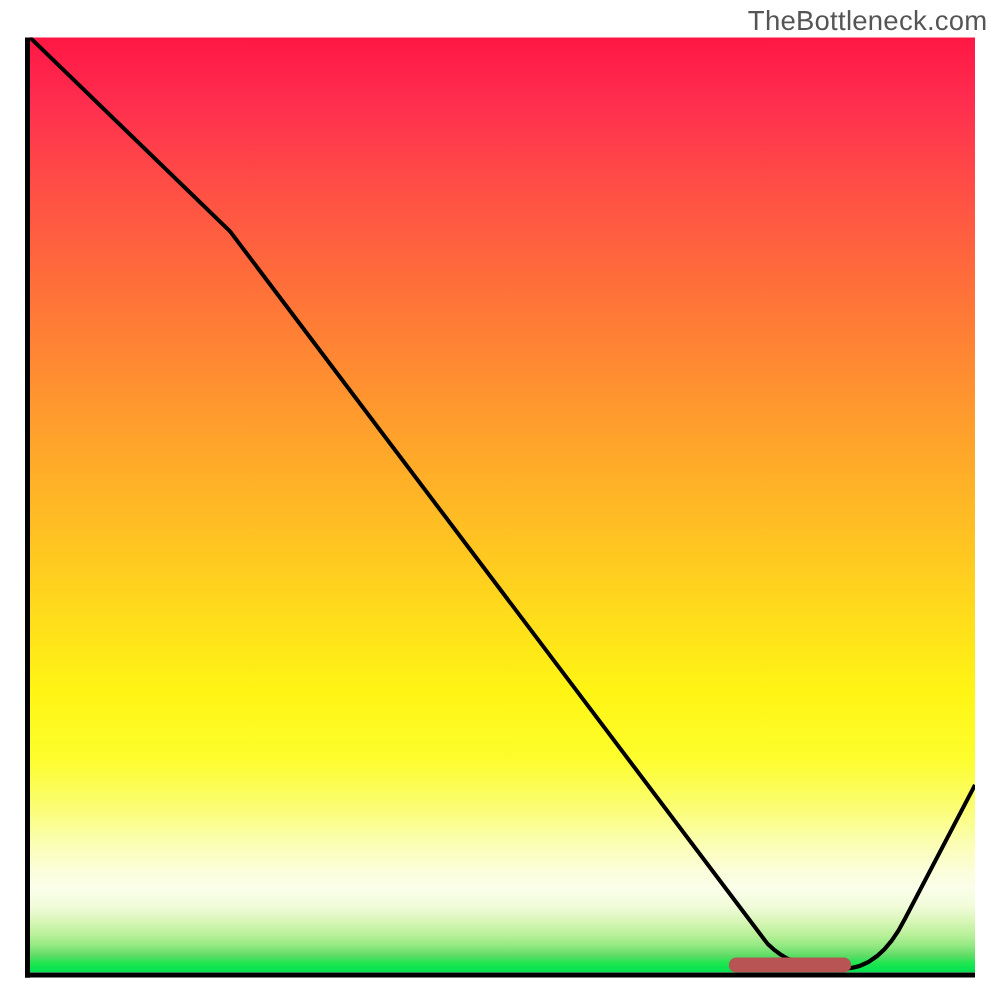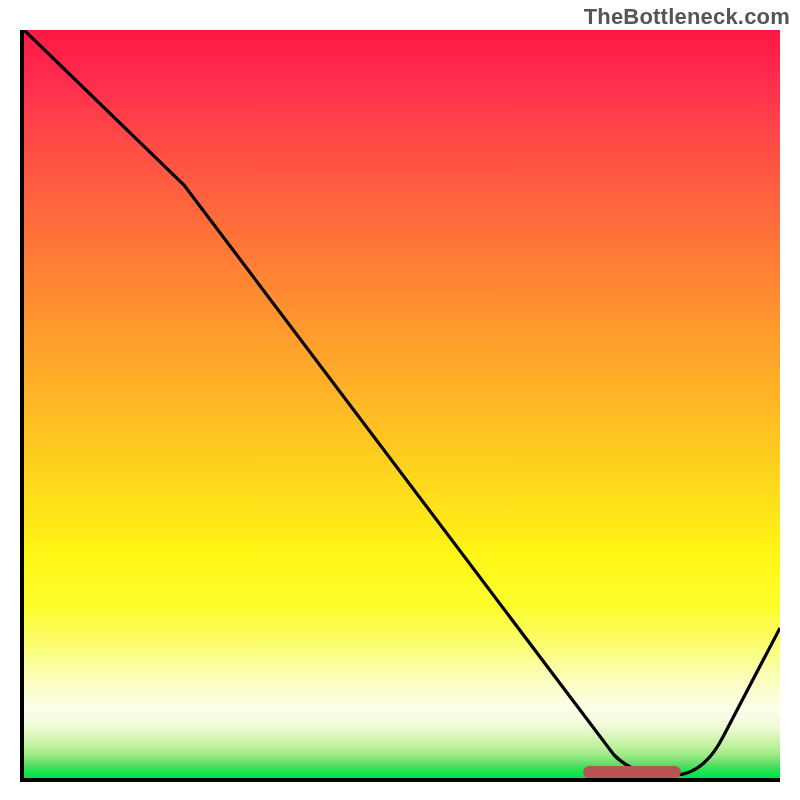--- a/index.html
+++ b/index.html
@@ -13,21 +13,21 @@
   .container {
     position: relative;
     width: 800px;
     height: 800px;
   }
   .watermark {
     position: absolute;
     top: 4px;
     right: 10px;
     font-size: 22px;
-    font-weight: bold;
+    font-weight: normal;
     color: #555555;
     letter-spacing: 0.2px;
   }
   .plot-frame {
     position: absolute;
     left: 20px;
     top: 30px;
     width: 760px;
     height: 752px;
     border-left: 4px solid #000000;

